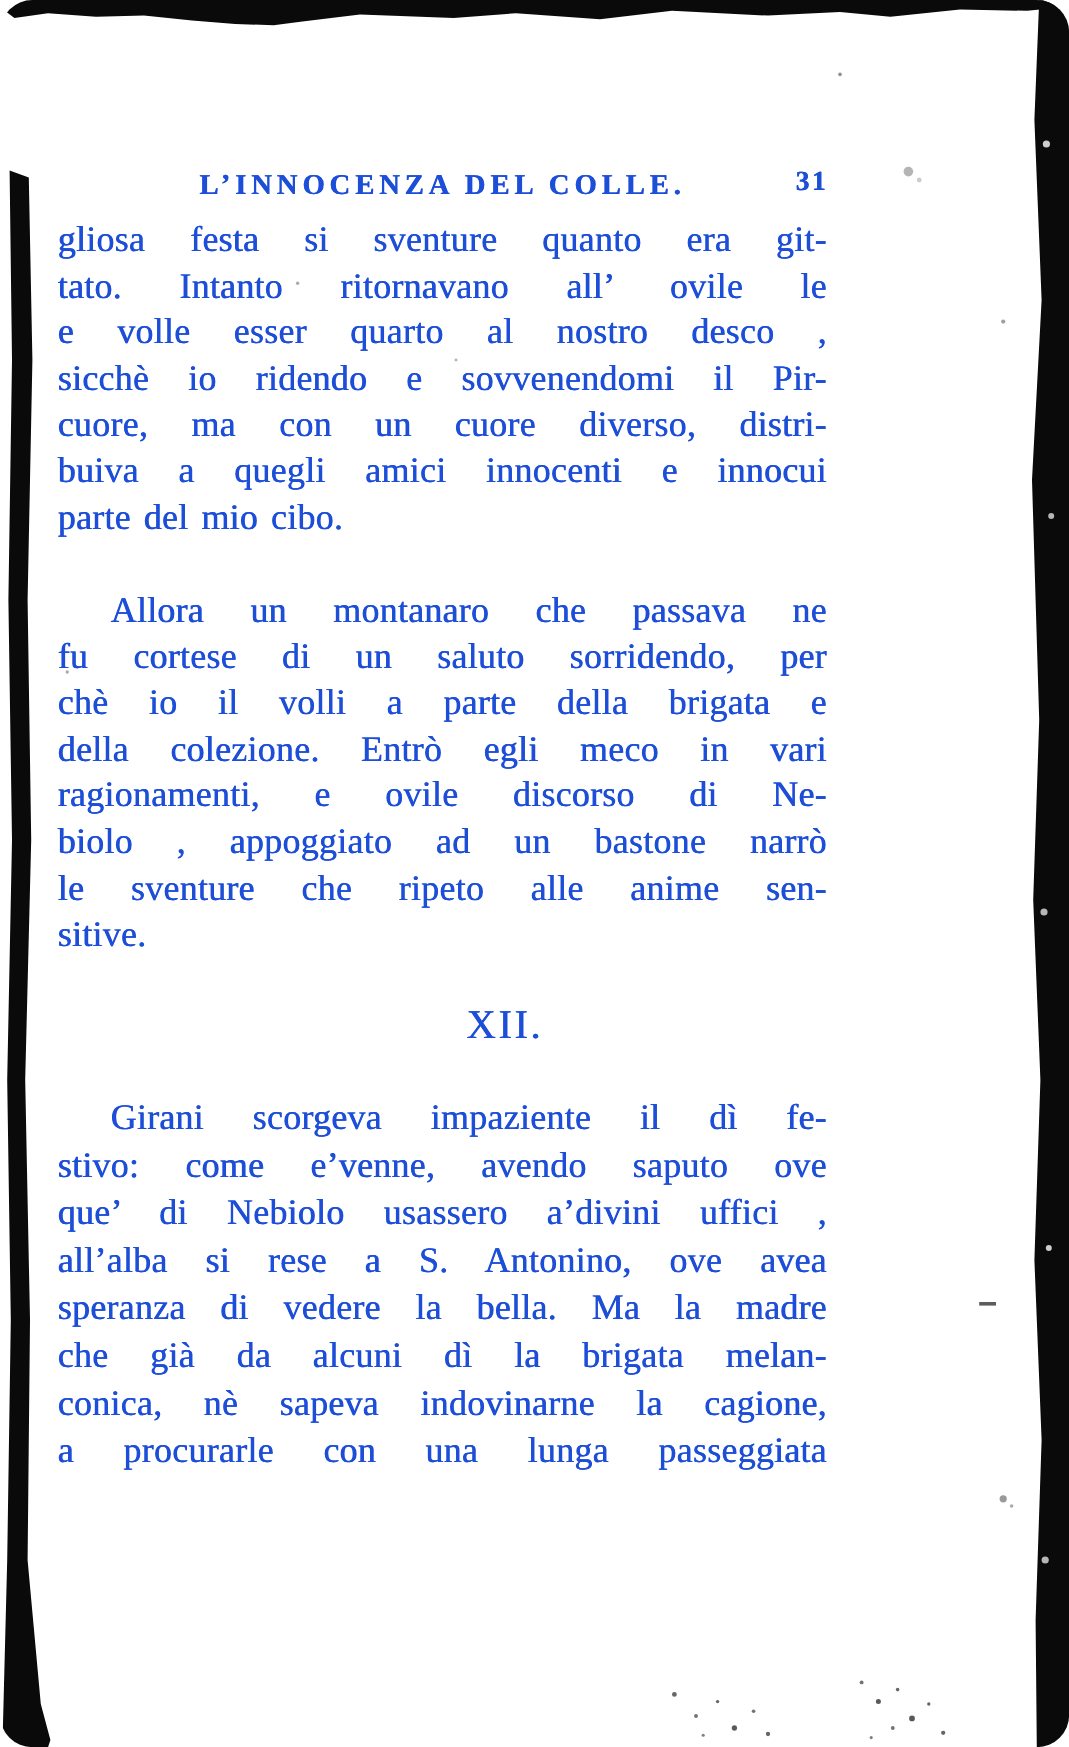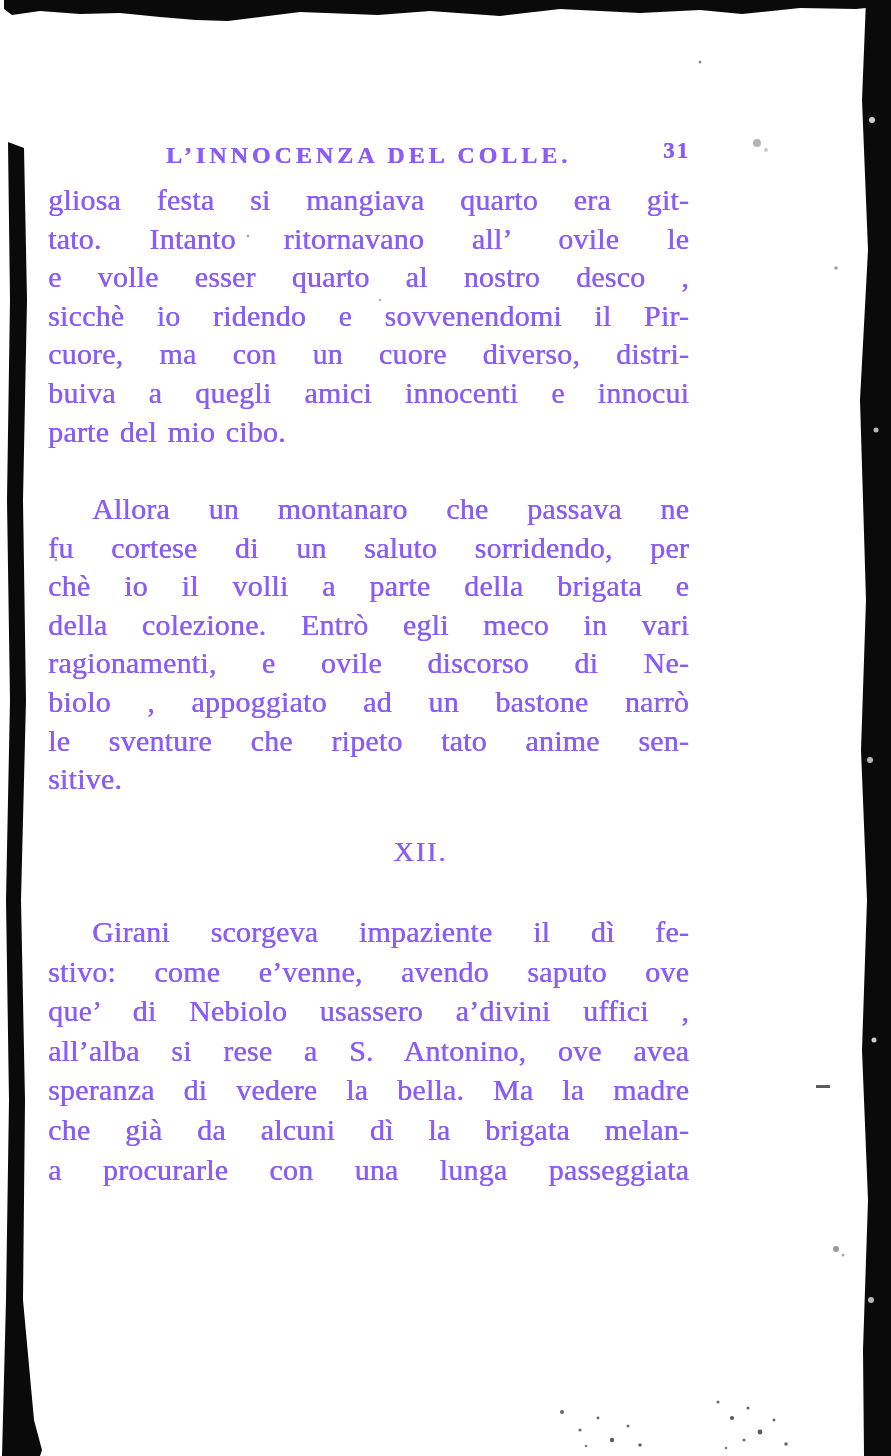--- a/index.html
+++ b/index.html
@@ -7,21 +7,22 @@
     padding: 0;
     background: #ffffff;
   }
   .scan {
     position: relative;
     width: 891px;
     height: 1456px;
     background: #ffffff;
     overflow: hidden;
     font-family: "Liberation Serif", "DejaVu Serif", serif;
-    color: #8b5cf6;
+    color: #1d4ed8;
+    border-radius: 27px;
   }
   .artifacts {
     position: absolute;
     top: 0; left: 0;
     width: 891px; height: 1456px;
     pointer-events: none;
   }
   .header {
     position: absolute;
     left: 48px;
@@ -75,21 +76,21 @@
   .textblock .line.indent {
     padding-left: 44px;
   }
   .chapter-heading {
     position: absolute;
     left: 48px;
     top: 836px;
     width: 641px;
     text-align: center;
     transform: translateX(52px);
-    font-size: 28px;
+    font-size: 34px;
     letter-spacing: 2px;
     text-shadow: 0.4px 0 0 currentColor;
   }
 </style>
 </head>
 <body>
 
 <div class="scan">
 
   <svg class="artifacts" viewBox="0 0 891 1456" xmlns="http://www.w3.org/2000/svg">
@@ -142,45 +143,46 @@
     <circle cx="836" cy="268" r="1.8" fill="#444444" opacity="0.5"></circle>
     <circle cx="56" cy="560" r="1.4" fill="#555555" opacity="0.5"></circle>
   </svg>
 
   <div class="header">
     <span class="running-title">L’INNOCENZA DEL COLLE.</span>
     <span class="page-number">31</span>
   </div>
 
   <div id="para1" class="textblock">
-    <div class="line">gliosa festa si mangiava quarto era git-</div>
+    <div class="line">gliosa festa si sventure quanto era git-</div>
     <div class="line">tato. Intanto ritornavano all’ ovile le</div>
     <div class="line">e volle esser quarto al nostro desco ,</div>
     <div class="line">sicchè io ridendo e sovvenendomi il Pir-</div>
     <div class="line">cuore, ma con un cuore diverso, distri-</div>
     <div class="line">buiva a quegli amici innocenti e innocui</div>
     <div class="line short">parte del mio cibo.</div>
   </div>
 
   <div id="para2" class="textblock">
     <div class="line indent">Allora un montanaro che passava ne</div>
     <div class="line">fu cortese di un saluto sorridendo, per</div>
     <div class="line">chè io il volli a parte della brigata e</div>
     <div class="line">della colezione. Entrò egli meco in vari</div>
     <div class="line">ragionamenti, e ovile discorso di Ne-</div>
     <div class="line">biolo , appoggiato ad un bastone narrò</div>
-    <div class="line">le sventure che ripeto tato anime sen-</div>
+    <div class="line">le sventure che ripeto alle anime sen-</div>
     <div class="line short">sitive.</div>
   </div>
 
   <div class="chapter-heading">XII.</div>
 
   <div id="para3" class="textblock">
     <div class="line indent">Girani scorgeva impaziente il dì fe-</div>
     <div class="line">stivo: come e’venne, avendo saputo ove</div>
     <div class="line">que’ di Nebiolo usassero a’divini uffici ,</div>
     <div class="line">all’alba si rese a S. Antonino, ove avea</div>
     <div class="line">speranza di vedere la bella. Ma la madre</div>
     <div class="line">che già da alcuni dì la brigata melan-</div>
+    <div class="line">conica, nè sapeva indovinarne la cagione,</div>
     <div class="line">a procurarle con una lunga passeggiata</div>
   </div>
 
 </div>
 
 </body></html>

